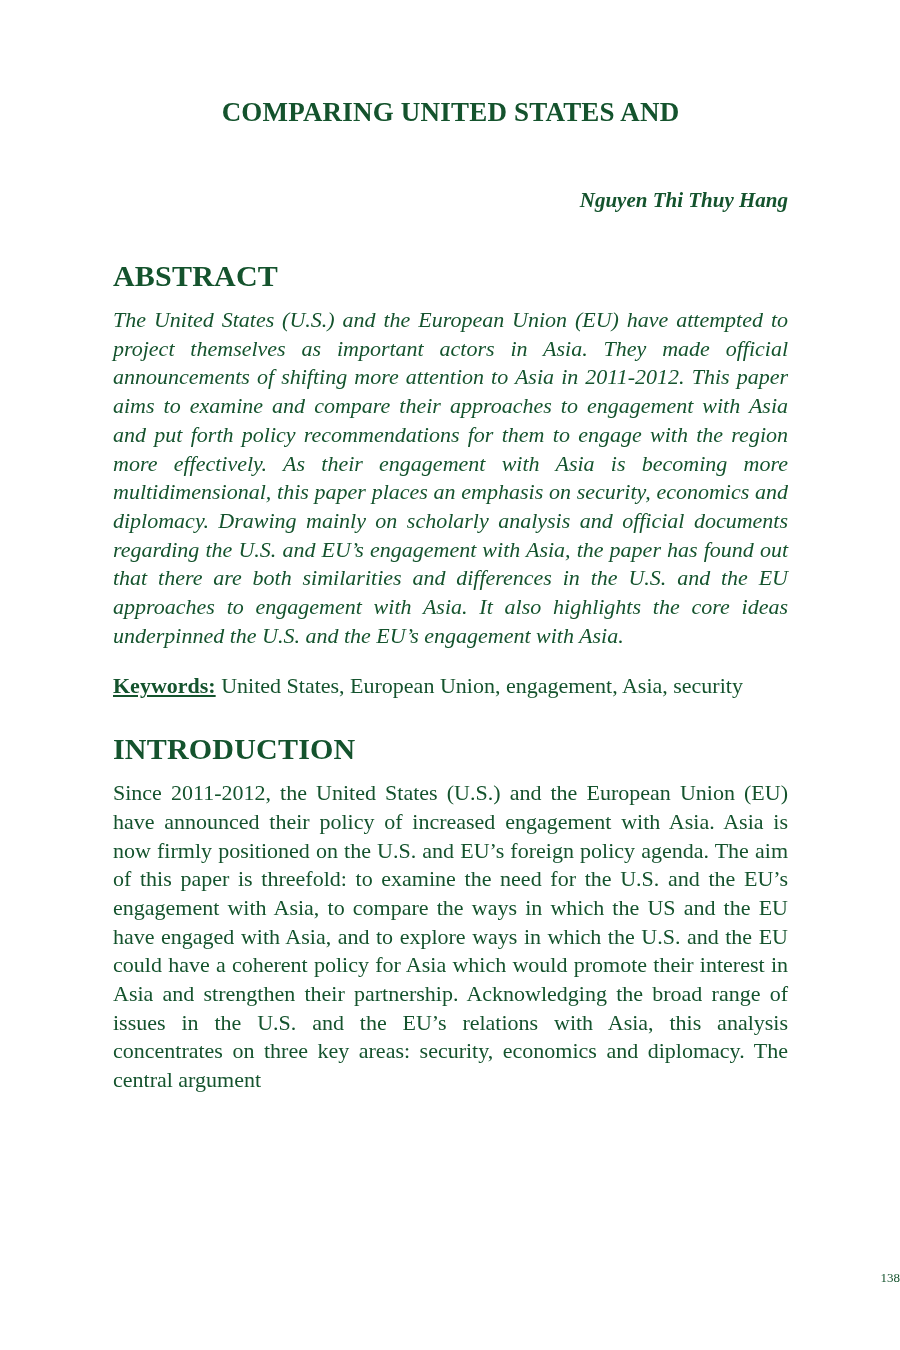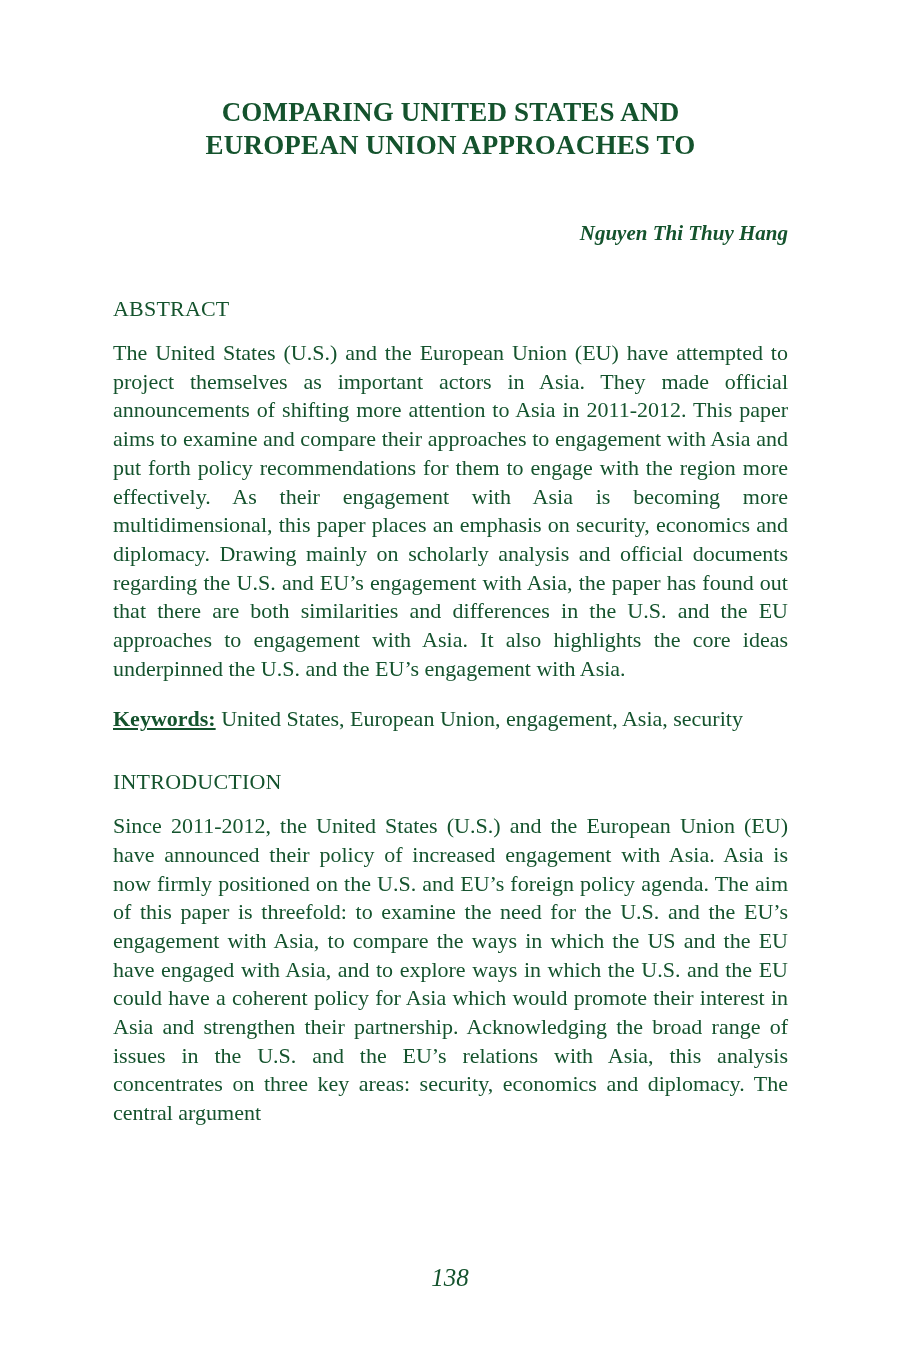--- a/index.html
+++ b/index.html
@@ -37,64 +37,63 @@
     margin-top: 58px;
     text-align: right;
     font-size: 21px;
     line-height: 27px;
     font-weight: bold;
     font-style: italic;
   }
   h2.section-heading {
     margin: 0;
     margin-top: 48px;
-    font-size: 22px;
+    font-size: 30px;
     line-height: 28px;
-    font-weight: normal;
+    font-weight: bold;
     letter-spacing: 0.2px;
   }
   h2.intro-heading {
     margin-top: 34px;
   }
   p.body-par {
     margin: 0;
     margin-top: 16px;
     font-size: 22px;
     line-height: 28.7px;
     text-align: justify;
   }
   p.abstract-par {
+    font-style: italic;
   }
   p.keywords-par {
     margin-top: 22px;
   }
   .kw-label {
     font-weight: bold;
     text-decoration: underline;
   }
   .folio {
     position: absolute;
     left: 0;
     right: 0;
     top: 1266px;
-    text-align: center;
-    font-size: 25px;
+    text-align: right;
+    font-size: 13px;
     line-height: 24px;
-    font-style: italic;
   }
 </style>
 </head>
 <body>
 
 <div class="page">
   <div class="content">
 
     <div class="title-block">
       <div class="title-line">COMPARING UNITED STATES AND</div>
-      <div class="title-line">EUROPEAN UNION APPROACHES TO</div>
     </div>
 
     <div class="author">Nguyen Thi Thuy Hang</div>
 
     <h2 class="section-heading">ABSTRACT</h2>
 
     <p class="body-par abstract-par">The United States (U.S.) and the European Union (EU) have attempted to project themselves as important actors in Asia. They made official announcements of shifting more attention to Asia in 2011-2012. This paper aims to examine and compare their approaches to engagement with Asia and put forth policy recommendations for them to engage with the region more effectively. As their engagement with Asia is becoming more multidimensional, this paper places an emphasis on security, economics and diplomacy. Drawing mainly on scholarly analysis and official documents regarding the U.S. and EU’s engagement with Asia, the paper has found out that there are both similarities and differences in the U.S. and the EU approaches to engagement with Asia. It also highlights the core ideas underpinned the U.S. and the EU’s engagement with Asia.</p>
 
     <p class="body-par keywords-par"><span class="kw-label">Keywords:</span> <span>United States, European Union, engagement, Asia, security</span></p>
 

